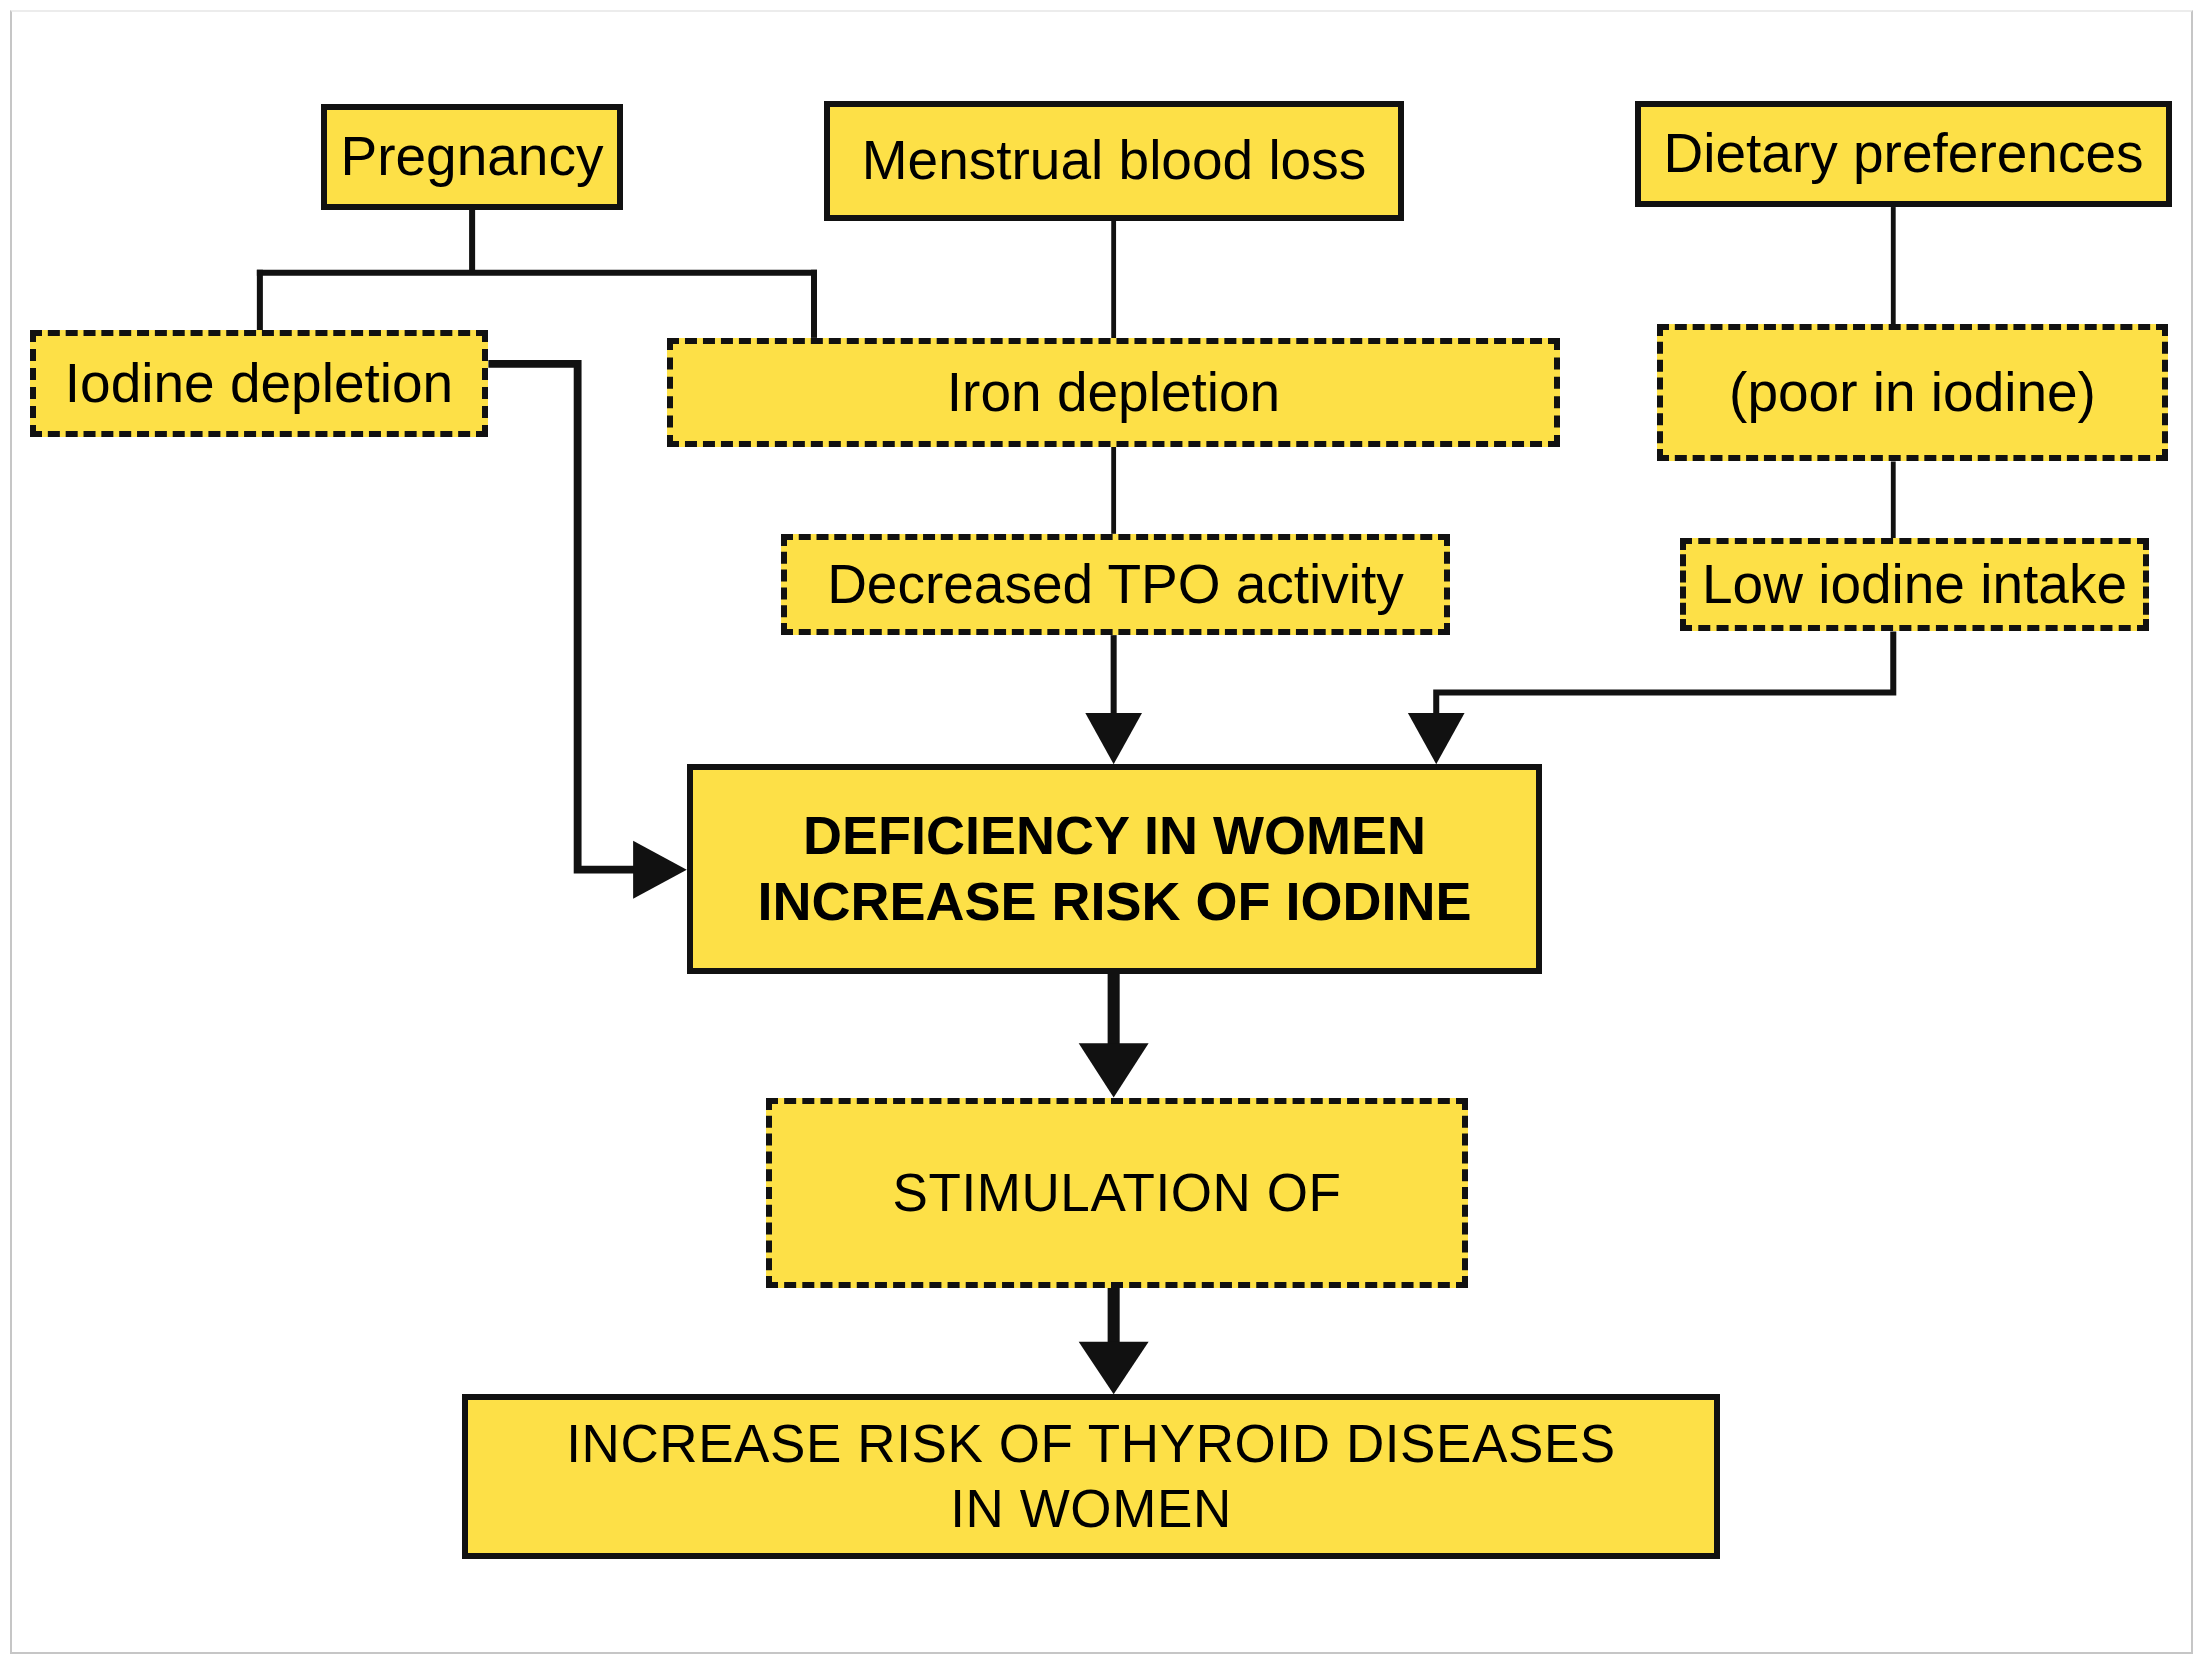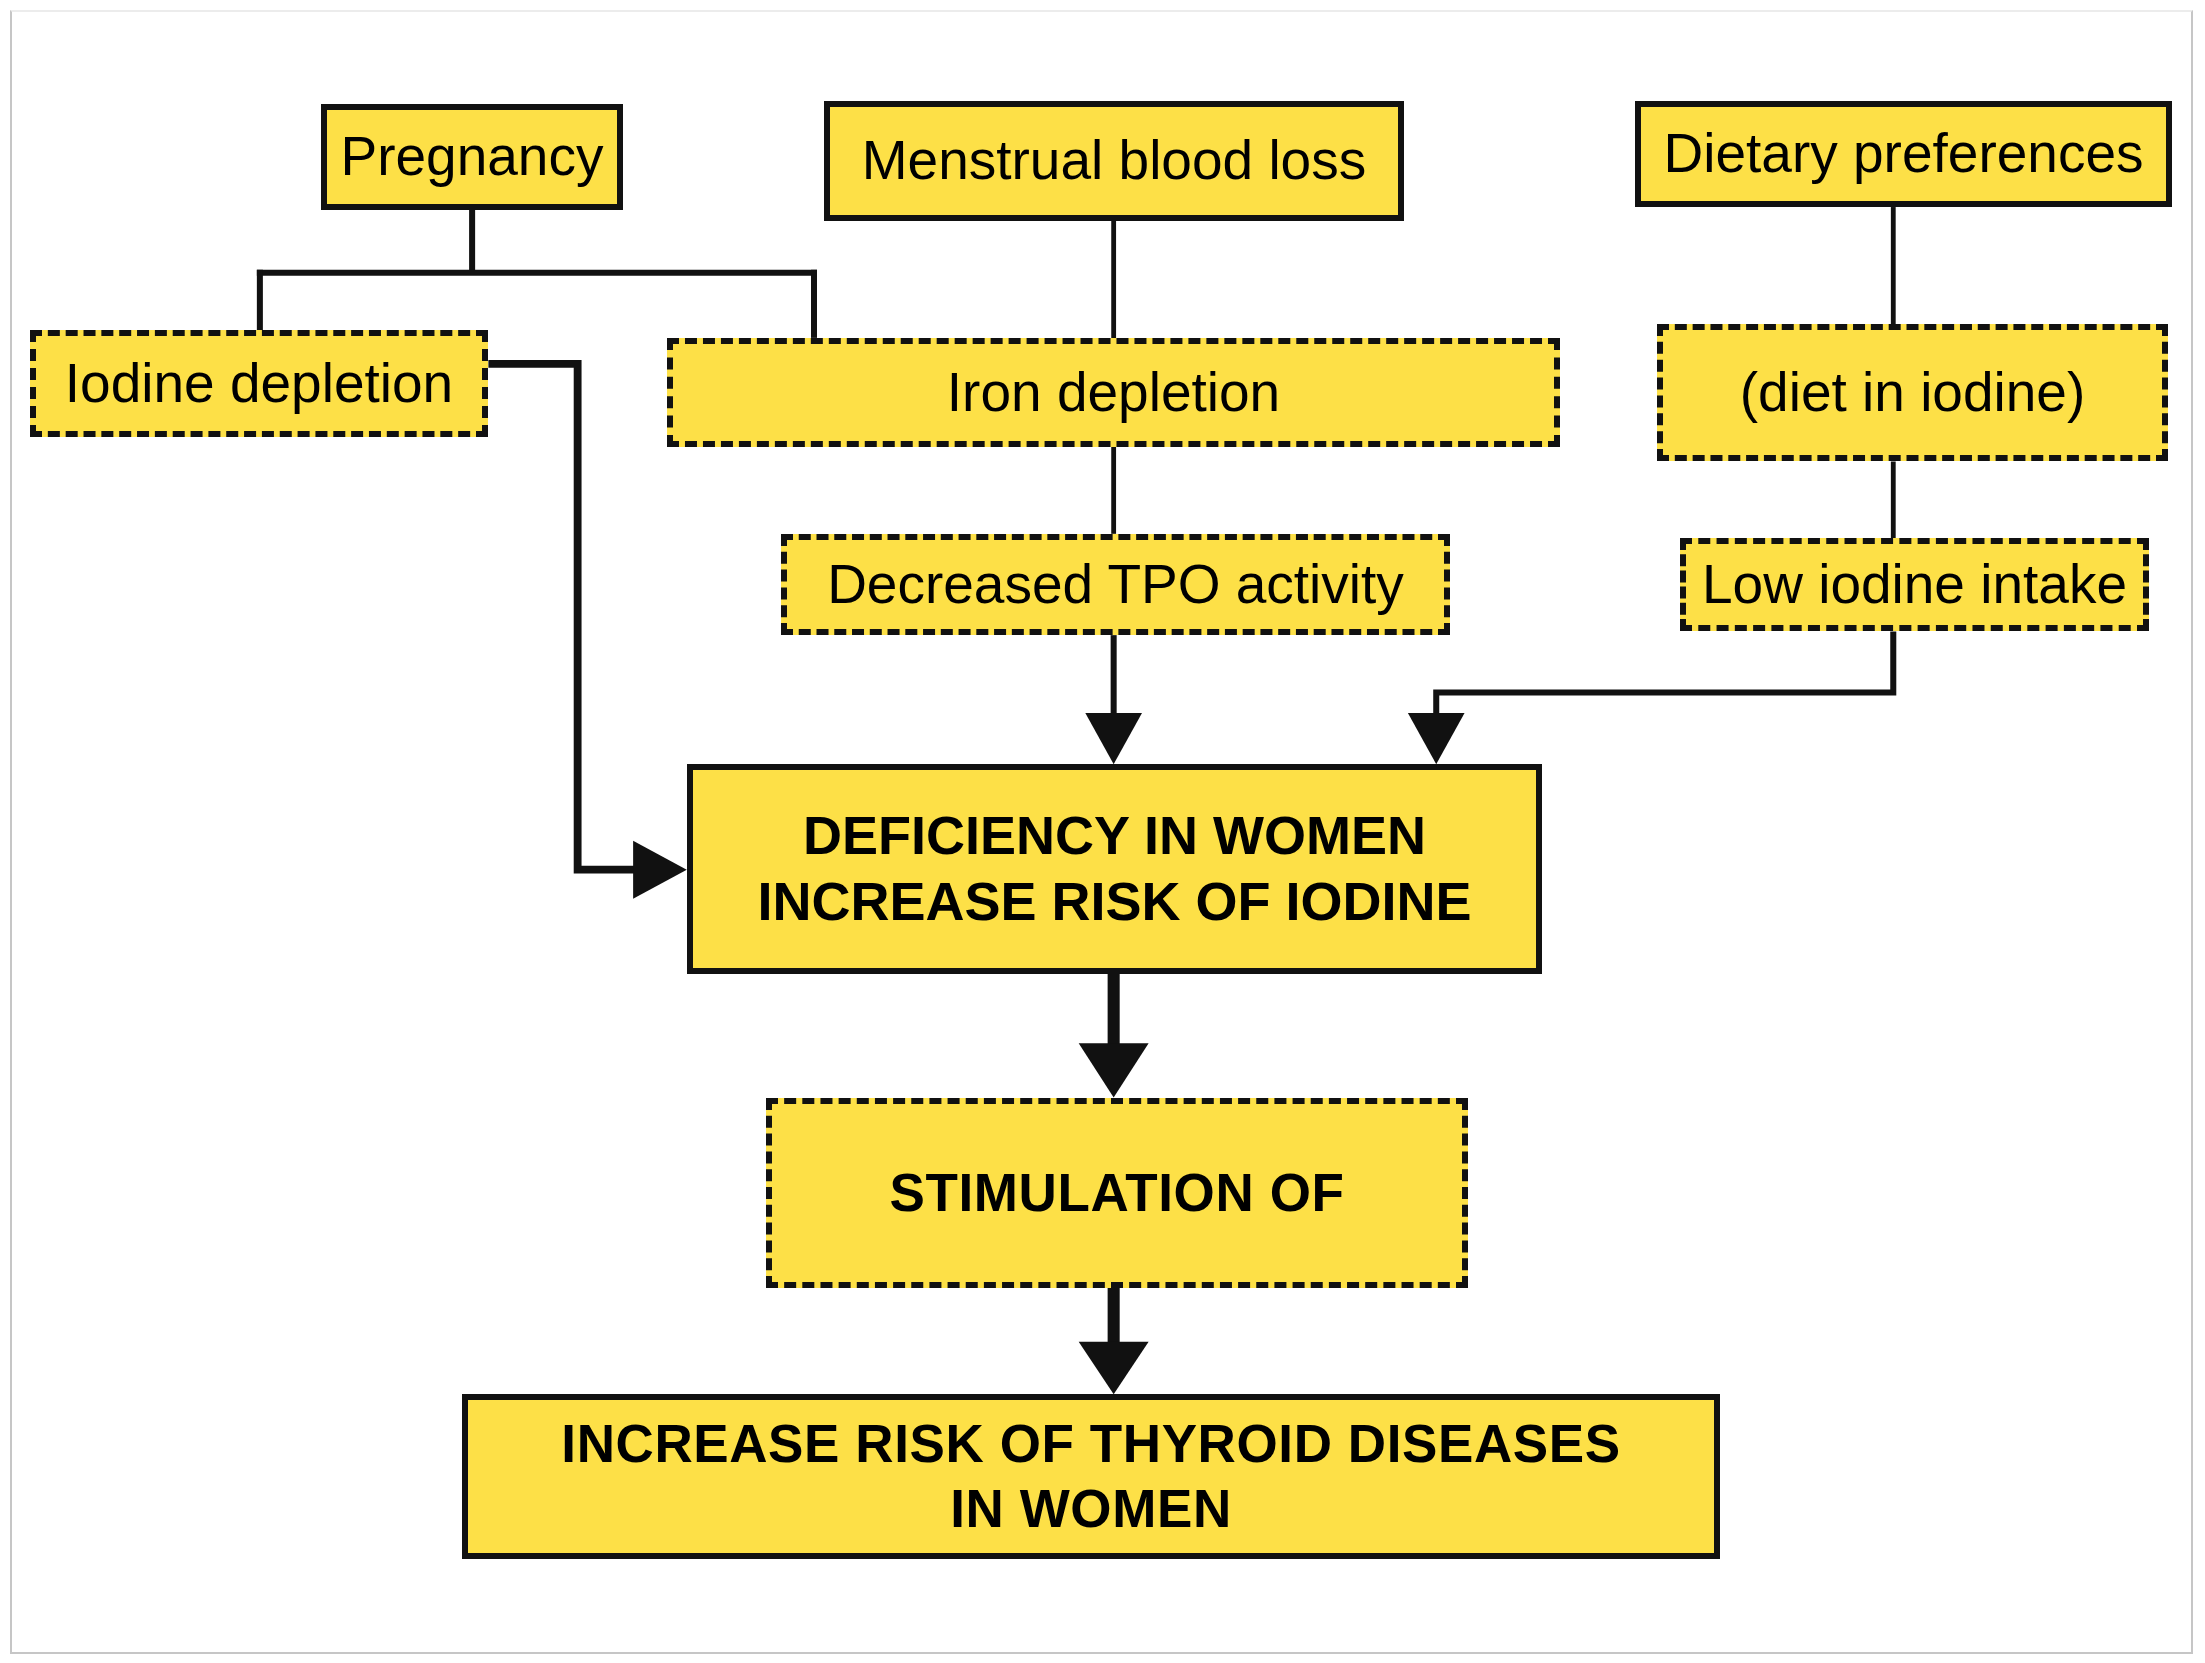--- a/index.html
+++ b/index.html
@@ -35,21 +35,21 @@
     text-align: center;
     z-index: 2;
     box-sizing: border-box;
     line-height: 1.22;
     white-space: nowrap;
   }
   .solid  { border: 6.6px solid #111; }
   .solid-thin { border: 6px solid #111; }
   .dashed { border: 6px dashed #111; }
   .label  { font-size: 55px; font-weight: 400; }
-  .label-caps { font-size: 53px; font-weight: 700; letter-spacing: 0.6px; }
+  .label-caps { font-size: 53px; font-weight: 400; letter-spacing: 0.6px; }
   .label-bold-caps { font-size: 54px; font-weight: 700; letter-spacing: 0px; }
 
   
   #node-pregnancy            { left: 321px;  top: 104px;  width: 302px;  height: 106px; }
   #node-menstrual-blood-loss { left: 824px; top: 101px;  width: 580px;  height: 120px; }
   #node-dietary-preferences  { left: 1635px; top: 101px;  width: 537px;  height: 106px; }
   #node-iodine-depletion     { left: 30px;   top: 330px;  width: 458px;  height: 107px; }
   #node-iron-depletion       { left: 667px; top: 338px;  width: 893px; height: 109px; }
   #node-plant-based-diet     { left: 1657px; top: 324px;  width: 511px;  height: 137px; }
   #node-decreased-tpo        { left: 781px; top: 534px;  width: 669px; height: 101px; }
@@ -110,21 +110,21 @@
 
   <div class="node dashed" id="node-iodine-depletion">
     <span class="label">Iodine depletion</span>
   </div>
 
   <div class="node dashed" id="node-iron-depletion">
     <span class="label">Iron depletion</span>
   </div>
 
   <div class="node dashed" id="node-plant-based-diet">
-    <span class="label">(diet in iodine)</span>
+    <span class="label">(poor in iodine)</span>
   </div>
 
   <div class="node dashed" id="node-decreased-tpo">
     <span class="label">Decreased TPO activity</span>
   </div>
 
   <div class="node dashed" id="node-low-iodine-intake">
     <span class="label">Low iodine intake</span>
   </div>
 

